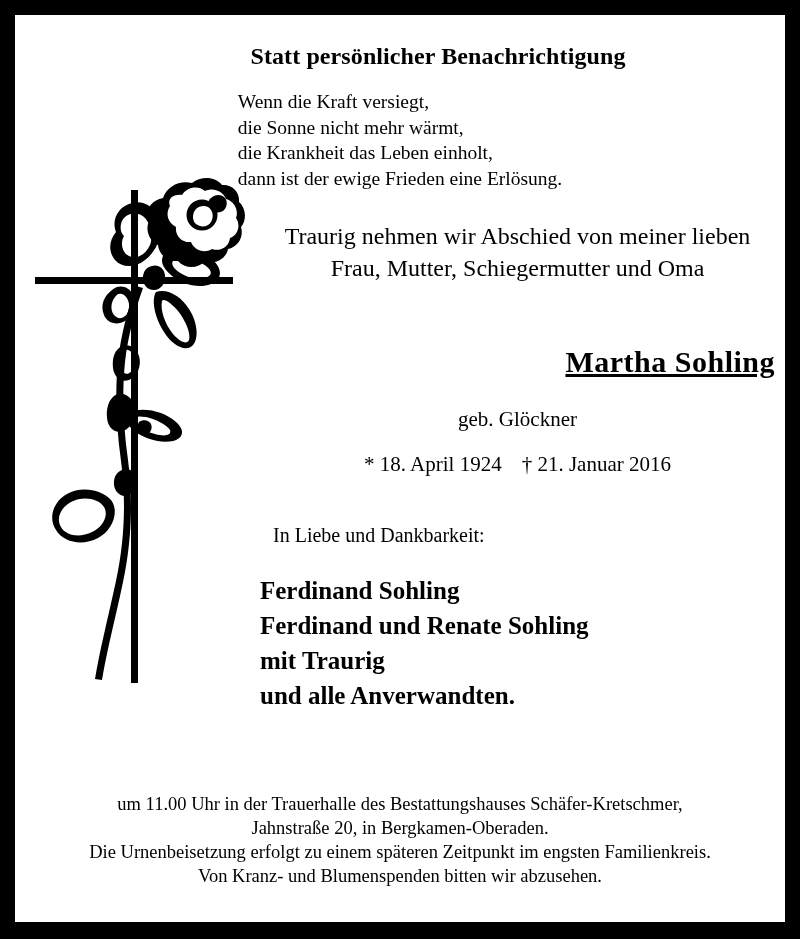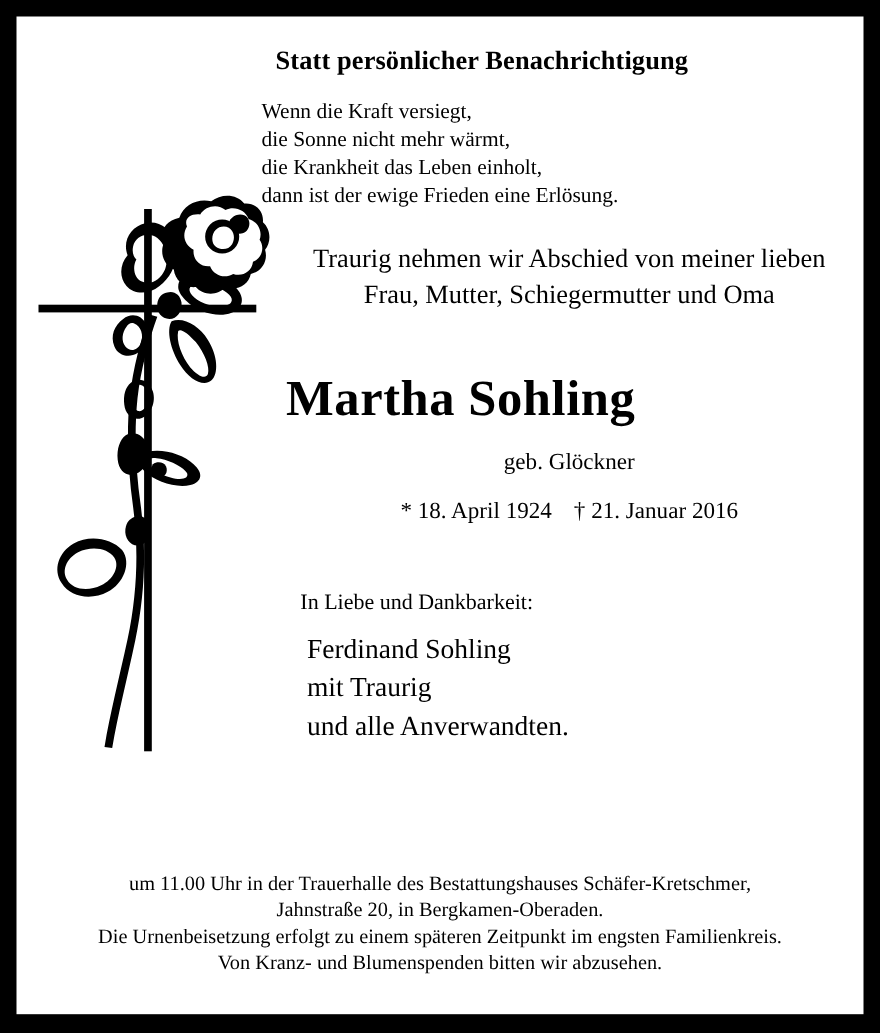--- a/index.html
+++ b/index.html
@@ -82,25 +82,26 @@
     text-align: center;
     font-size: 24px;
     line-height: 32px;
   }
 
   .name {
     position: absolute;
     top: 322px;
     left: 245px;
     width: 515px;
-    text-align: left;
+    text-align: right;
     font-weight: bold;
-    font-size: 46px;
+    font-size: 30px;
     line-height: 50px;
     letter-spacing: 0.5px;
+    text-decoration: underline;
   }
 
   .maiden {
     position: absolute;
     top: 392px;
     left: 245px;
     width: 515px;
     text-align: center;
     font-size: 21px;
   }
@@ -113,30 +114,30 @@
     text-align: center;
     font-size: 21px;
   }
   .dates .date-gap {
     display: inline-block;
     width: 20px;
   }
 
   .thanks {
     position: absolute;
-    top: 522px;
+    top: 509px;
     left: 258px;
     font-size: 20px;
   }
 
   .mourners {
     position: absolute;
     top: 558px;
-    left: 264px;
-    font-weight: normal;
+    left: 245px;
+    font-weight: bold;
     font-size: 25px;
     line-height: 35px;
   }
 
   .place-date {
     position: absolute;
     top: 729px;
     left: 38px;
     font-size: 21px;
   }
@@ -247,20 +248,21 @@
     <div class="name">Martha Sohling</div>
     <div class="maiden">geb. Glöckner</div>
 
     <div class="dates">
       <span>* 18. April 1924</span><span class="date-gap"></span><span>† 21. Januar 2016</span>
     </div>
 
     <div class="thanks">In Liebe und Dankbarkeit:</div>
     <div class="mourners">
       <div>Ferdinand Sohling</div>
+      <div>Ferdinand und Renate Sohling</div>
       <div>mit Traurig</div>
       <div>und alle Anverwandten.</div>
     </div>
 
 
     <div class="details">
       <div>um 11.00 Uhr in der Trauerhalle des Bestattungshauses Schäfer-Kretschmer,</div>
       <div>Jahnstraße 20, in Bergkamen-Oberaden.</div>
       <div>Die Urnenbeisetzung erfolgt zu einem späteren Zeitpunkt im engsten Familienkreis.</div>
       <div>Von Kranz- und Blumenspenden bitten wir abzusehen.</div>

